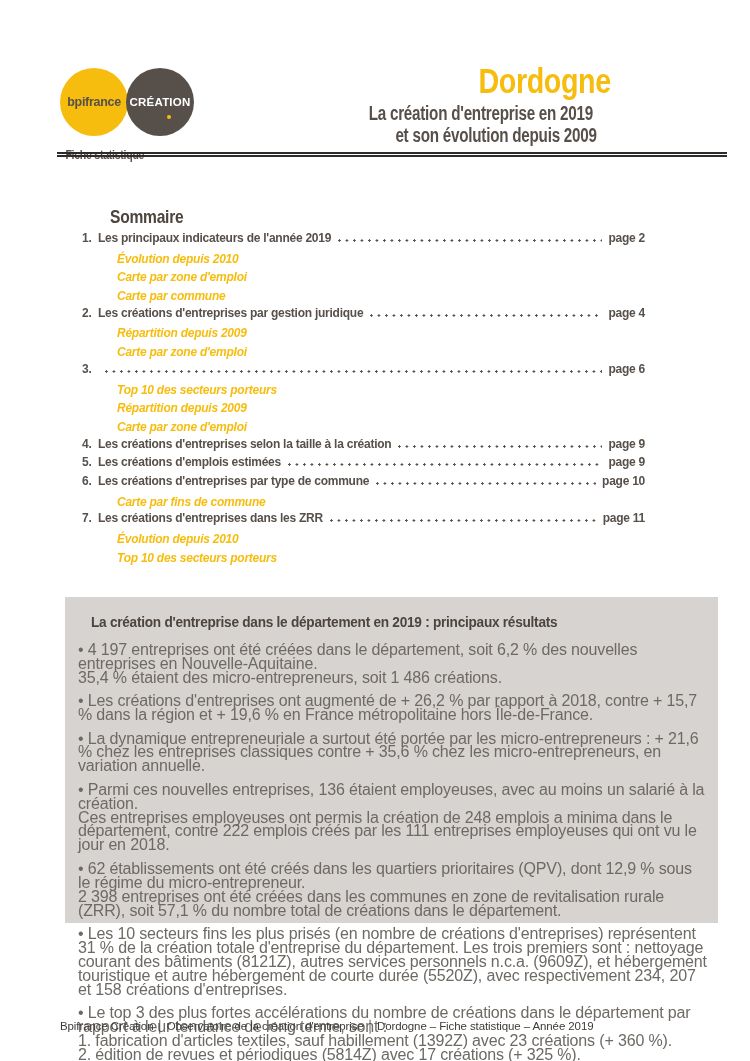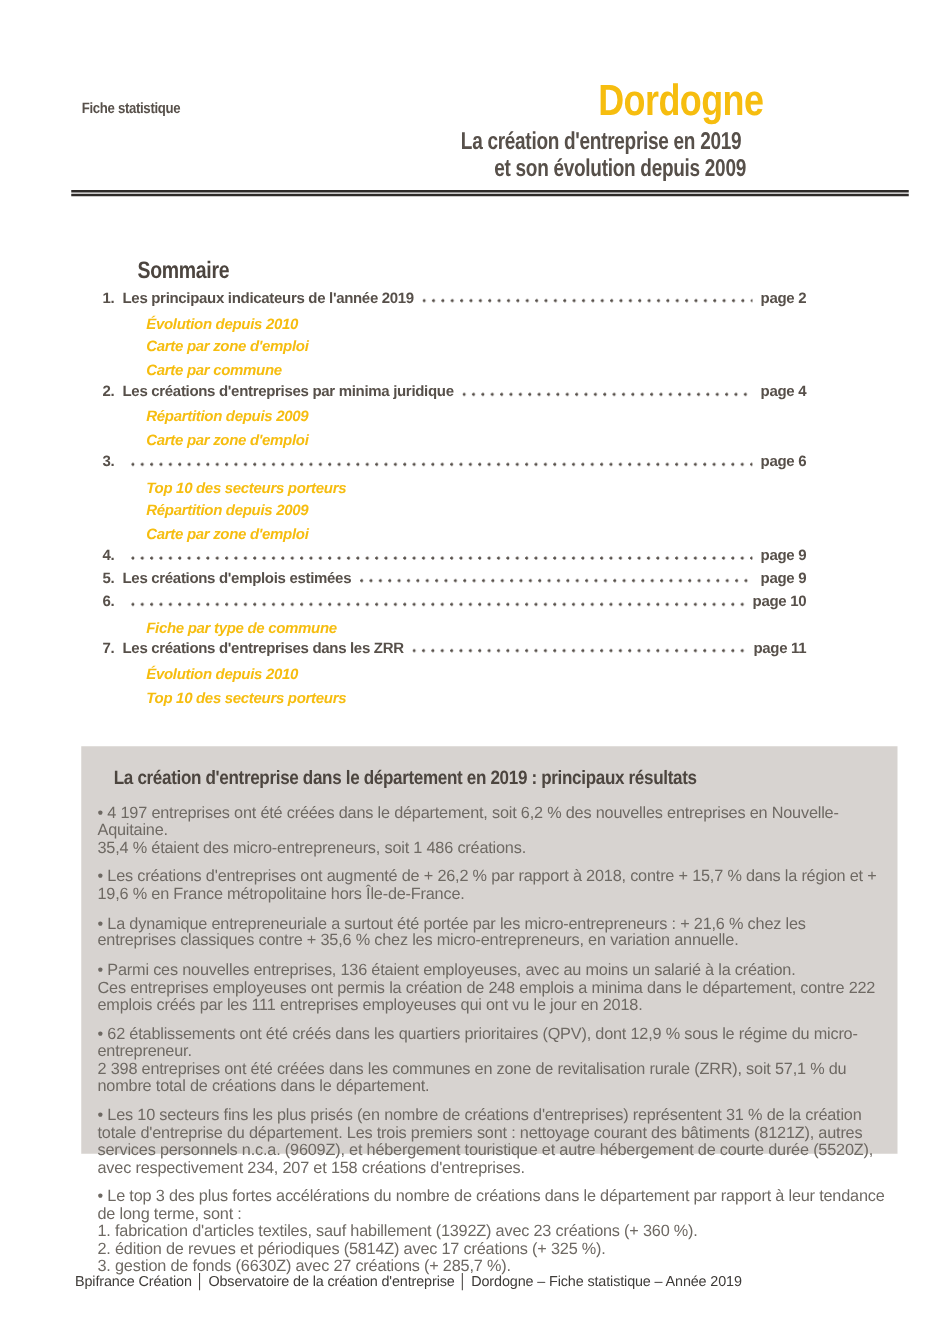--- a/index.html
+++ b/index.html
@@ -56,32 +56,41 @@
     background-size:7.5px 3px;background-repeat:repeat-x;align-self:baseline;}
   .toc-page{flex:0 0 auto;white-space:nowrap;}
   .toc-sub{height:18.7px;line-height:18.7px;padding-left:35px;color:var(--accent_yellow);white-space:nowrap;font-style:italic;}
 
   
   .results-box{position:absolute;left:65px;top:597px;width:653px;height:326px;
     background:var(--box_bg);box-sizing:border-box;padding:11px 10px 0 13px;}
   .box-title{margin:2px 0 11px 13px;}
   .box-title span{display:inline-block;transform:scaleX(0.88);transform-origin:0 50%;
     font-size:15.5px;font-weight:bold;color:var(--heading_brown);letter-spacing:-0.3px;white-space:nowrap;}
-  .box-par{margin:0 0 9.5px 0;font-size:13px;line-height:13.9px;color:var(--body_text);
+  .box-par{margin:0 0 9.5px 0;font-size:16px;line-height:13.9px;color:var(--body_text);
     letter-spacing:-0.15px;white-space:pre-line;}
 
   
   .page-footer{position:absolute;left:60px;top:1020px;font-size:11.5px;color:var(--footer_text);letter-spacing:-0.1px;}
 </style>
 </head>
 <body>
 
 <div class="page">
 
   <div class="logo-block">
+    <div class="circles">
+      <div class="circle yellow">
+        <span>bpifrance</span>
+      </div>
+      <div class="circle brown">
+        <span class="cr-text">CRÉATION</span>
+        <span class="idot"></span>
+      </div>
+    </div>
     <div class="tagline">
       <span>Fiche statistique</span>
     </div>
   </div>
 
   <div class="title-block">
     <div class="doc-title">
       <span>Dordogne</span>
     </div>
     <div class="doc-subtitle">
@@ -111,21 +120,21 @@
 
             <div class="toc-sub">Carte par zone d'emploi</div>
 
             <div class="toc-sub">Carte par commune</div>
           </div>
       </div>
 
       <div class="toc-item">
         <div class="toc-row">
           <span class="toc-num">2.</span>
-          <span class="toc-label">Les créations d'entreprises par minima juridique</span>
+          <span class="toc-label">Les créations d'entreprises par gestion juridique</span>
           <span class="leader"></span>
           <span class="toc-page">page 4</span>
         </div>
         <div class="toc-subs">
 
             <div class="toc-sub">Répartition depuis 2009</div>
 
             <div class="toc-sub">Carte par zone d'emploi</div>
           </div>
       </div>
@@ -143,20 +152,21 @@
             <div class="toc-sub">Répartition depuis 2009</div>
 
             <div class="toc-sub">Carte par zone d'emploi</div>
 
           </div>
       </div>
 
       <div class="toc-item">
         <div class="toc-row">
           <span class="toc-num">4.</span>
+          <span class="toc-label">Les créations d'entreprises selon la taille à la création</span>
           <span class="leader"></span>
           <span class="toc-page">page 9</span>
         </div>
         <div class="toc-subs">
           
         </div>
       </div>
 
       <div class="toc-item">
         <div class="toc-row">
@@ -166,26 +176,27 @@
           <span class="toc-page">page 9</span>
         </div>
         <div class="toc-subs">
           
         </div>
       </div>
 
       <div class="toc-item">
         <div class="toc-row">
           <span class="toc-num">6.</span>
+          <span class="toc-label">Les créations d'entreprises par type de commune</span>
           <span class="leader"></span>
           <span class="toc-page">page 10</span>
         </div>
         <div class="toc-subs">
 
-            <div class="toc-sub">Fiche par type de commune</div>
+            <div class="toc-sub">Carte par fins de commune</div>
           </div>
       </div>
 
       <div class="toc-item">
         <div class="toc-row">
           <span class="toc-num">7.</span>
           <span class="toc-label">Les créations d'entreprises dans les ZRR</span>
           <span class="leader"></span>
           <span class="toc-page">page 11</span>
         </div>

